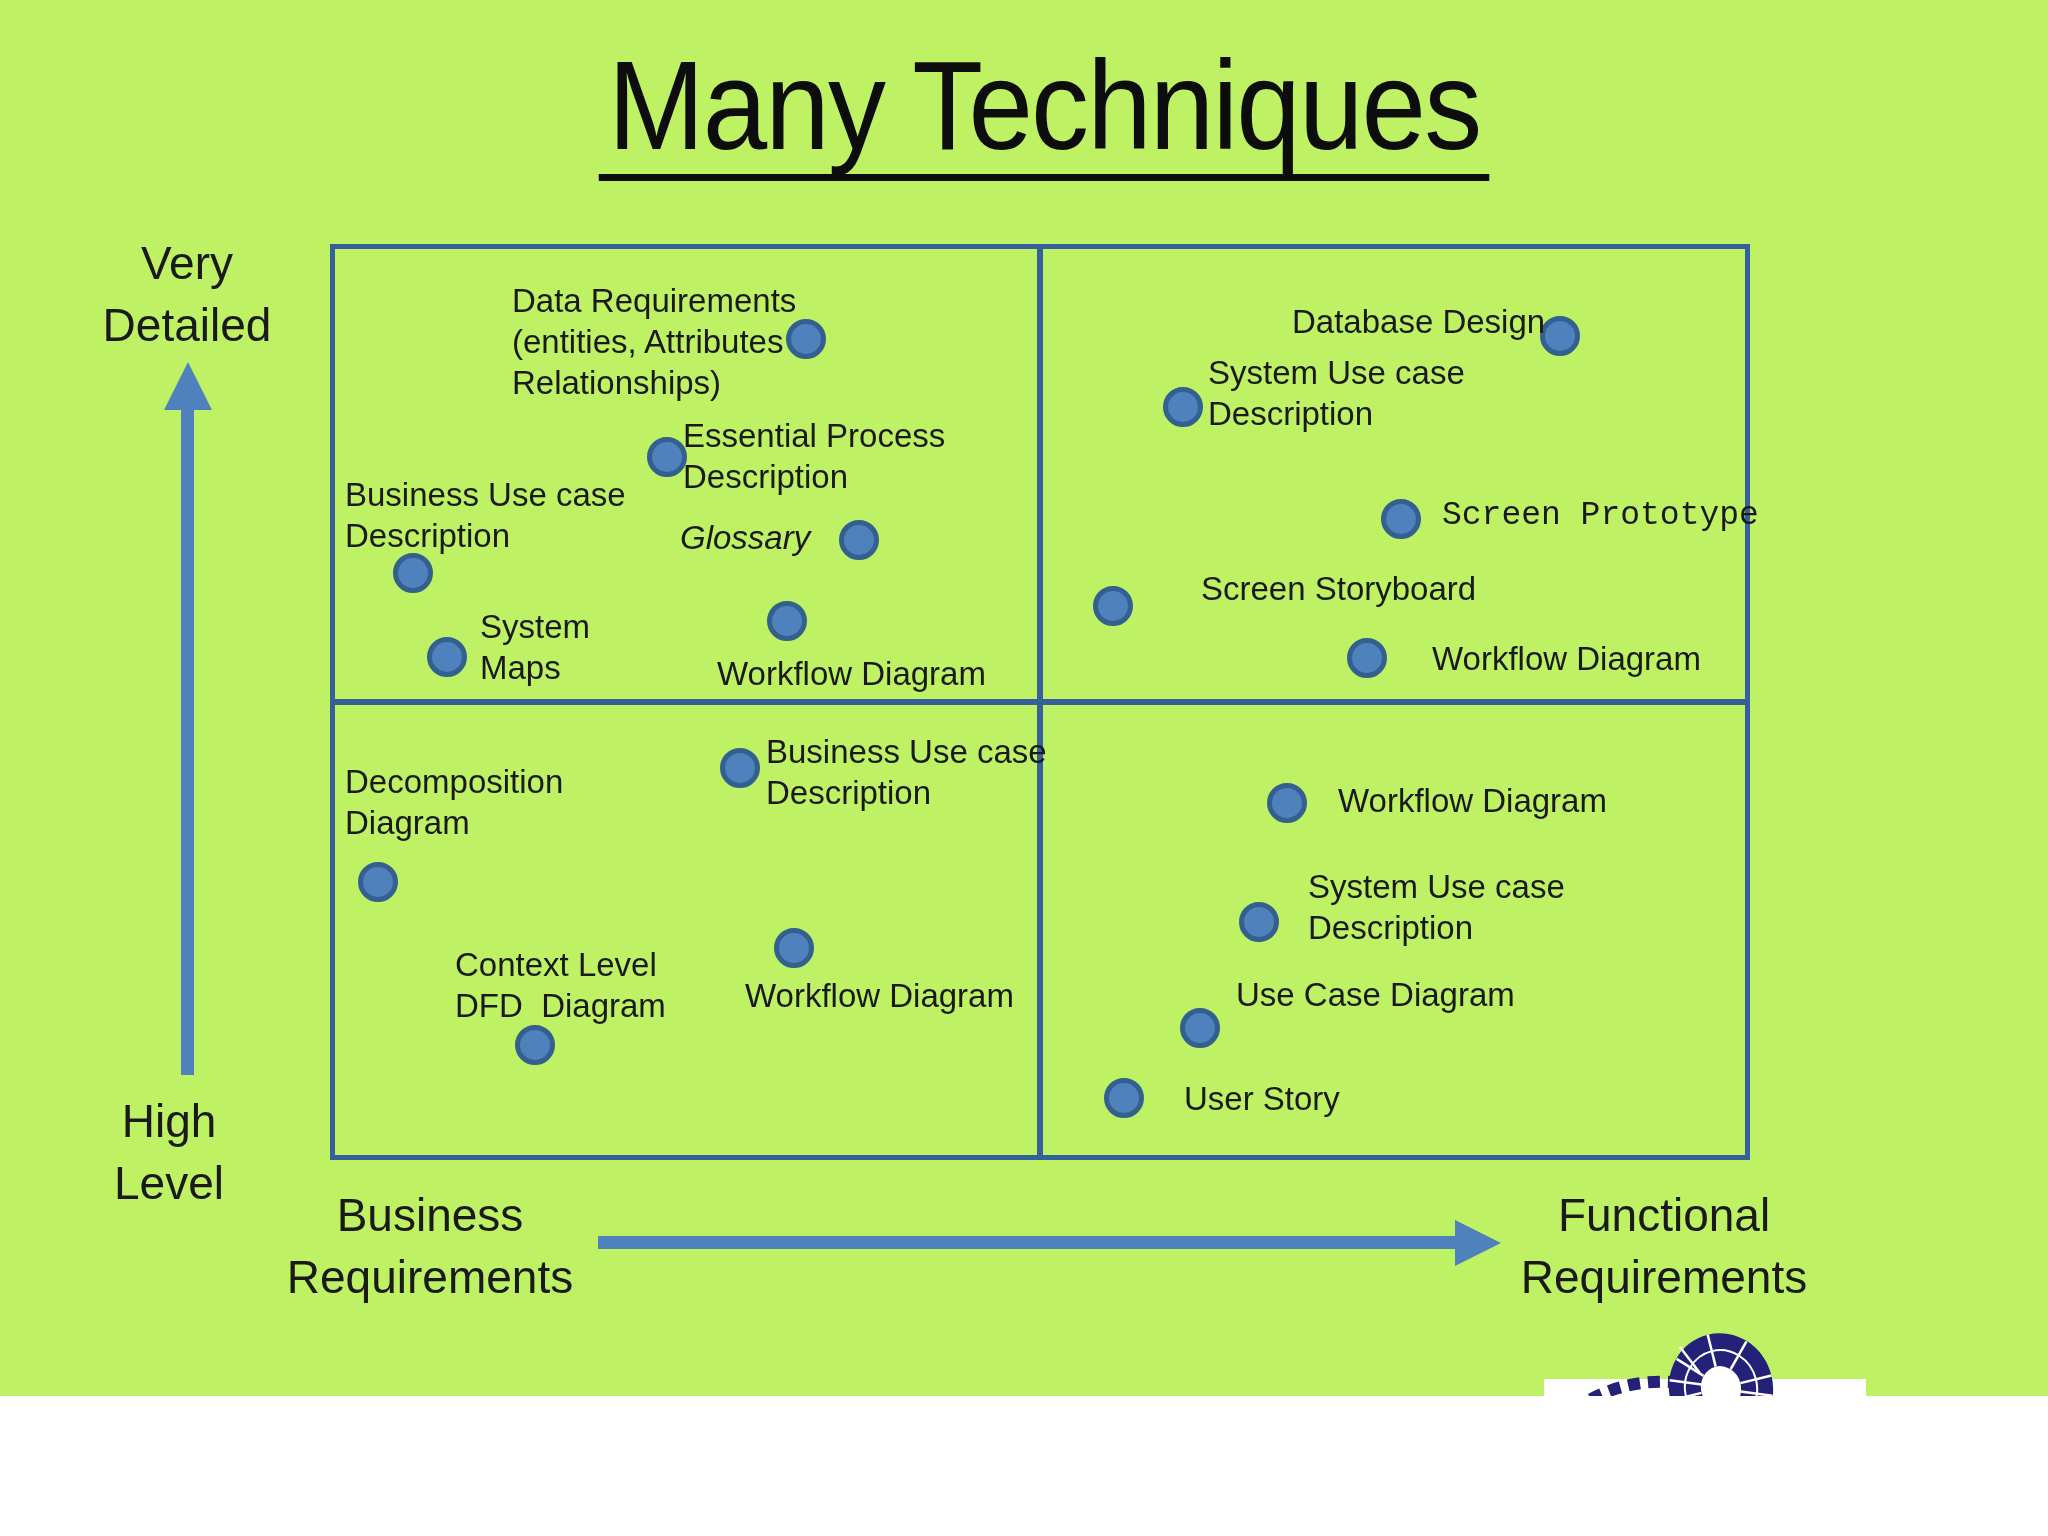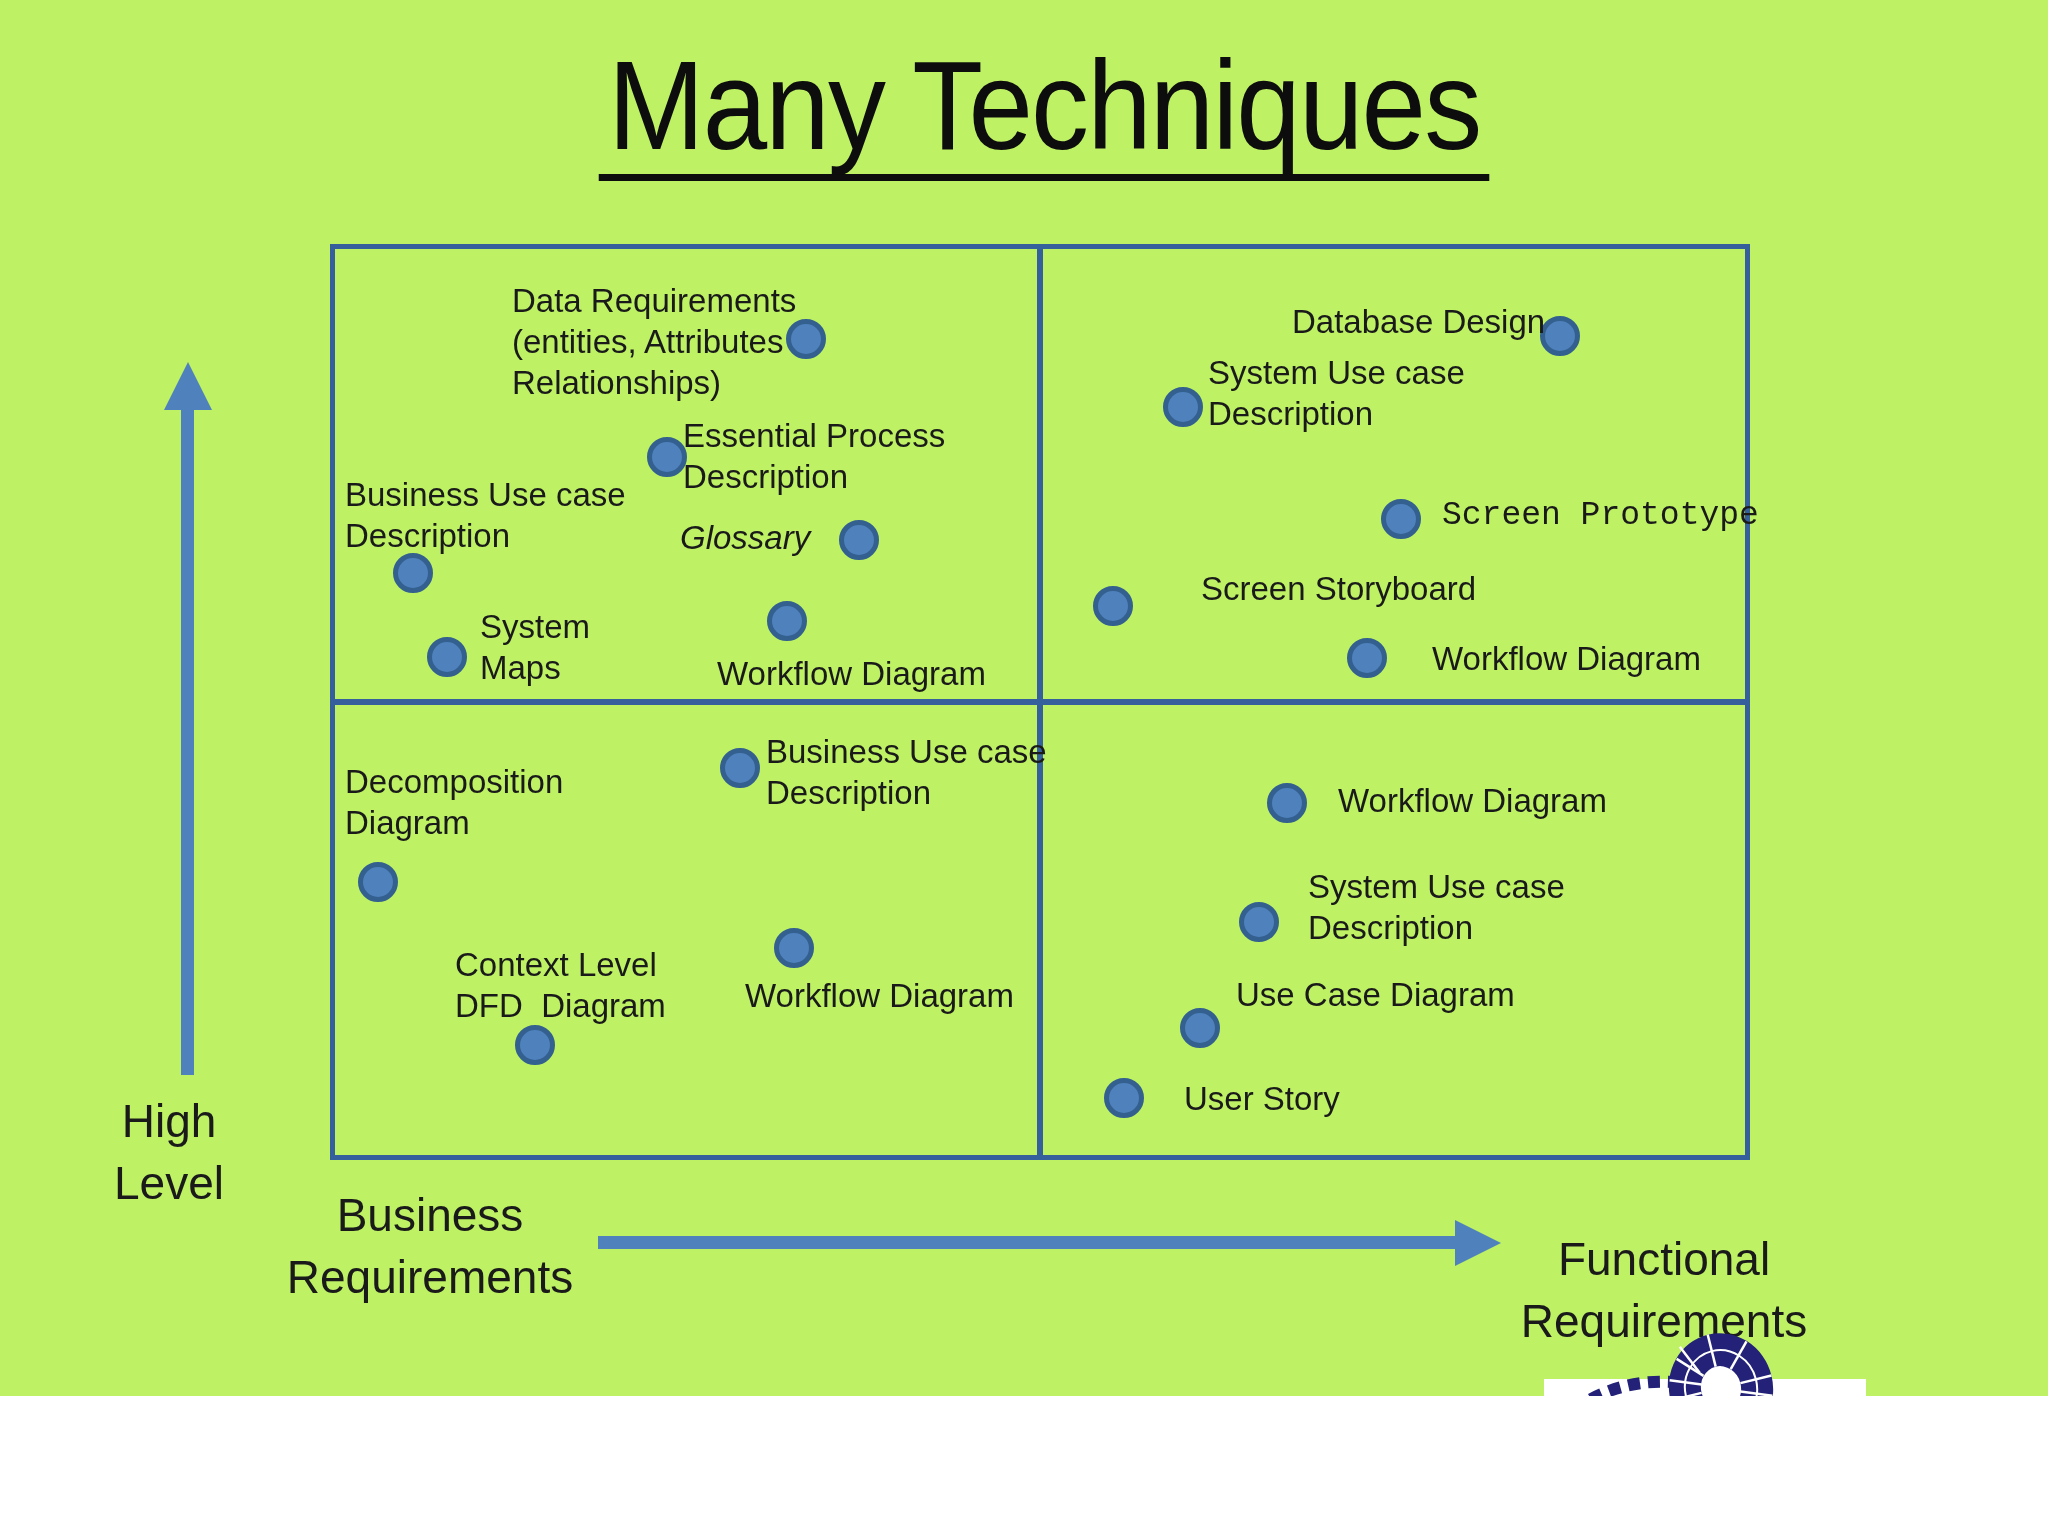--- a/index.html
+++ b/index.html
@@ -57,20 +57,22 @@
 </style>
 </head>
 <body>
 
 <div class="slide">
 
   <div class="title-wrap">
     <span class="title">Many Techniques</span>
   </div>
 
+  <div class="axis-label" style="left:187px; top:294px;">Very
+Detailed</div>
   <div class="v-arrow-head"></div>
   <div class="v-arrow-shaft"></div>
   <div class="axis-label" style="left:169px; top:1152px;">High
 Level</div>
 
   <div class="grid">
     <div class="vline"></div>
     <div class="hline"></div>
   </div>
 
@@ -122,21 +124,21 @@
       <div class="dot" style="left: 1200px; top: 1028px;"></div>
       <div class="pt-label" style="left: 1236px; top: 994px;">Use Case Diagram</div>
       <div class="dot" style="left: 1124px; top: 1098px;"></div>
       <div class="pt-label" style="left: 1184px; top: 1098px;">User Story</div>
     </div>
 
   <div class="axis-label" style="left:430px; top:1246px;">Business
 Requirements</div>
   <div class="h-arrow-shaft"></div>
   <div class="h-arrow-head"></div>
-  <div class="axis-label" style="left:1664px; top:1246px;margin-top:44px;">Functional
+  <div class="axis-label" style="left:1664px; top:1246px;">Functional
 Requirements</div>
 
   <div class="footer-bar"></div>
 
   <svg class="logo-svg" viewBox="0 0 336 204">
 
     <rect x="6" y="57" width="322" height="142" fill="#ffffff"></rect>
 
     <g fill="none" stroke="#232278">
       <path d="M20,100 Q70,56 136,60" stroke-width="12" stroke-dasharray="12 8"></path>

